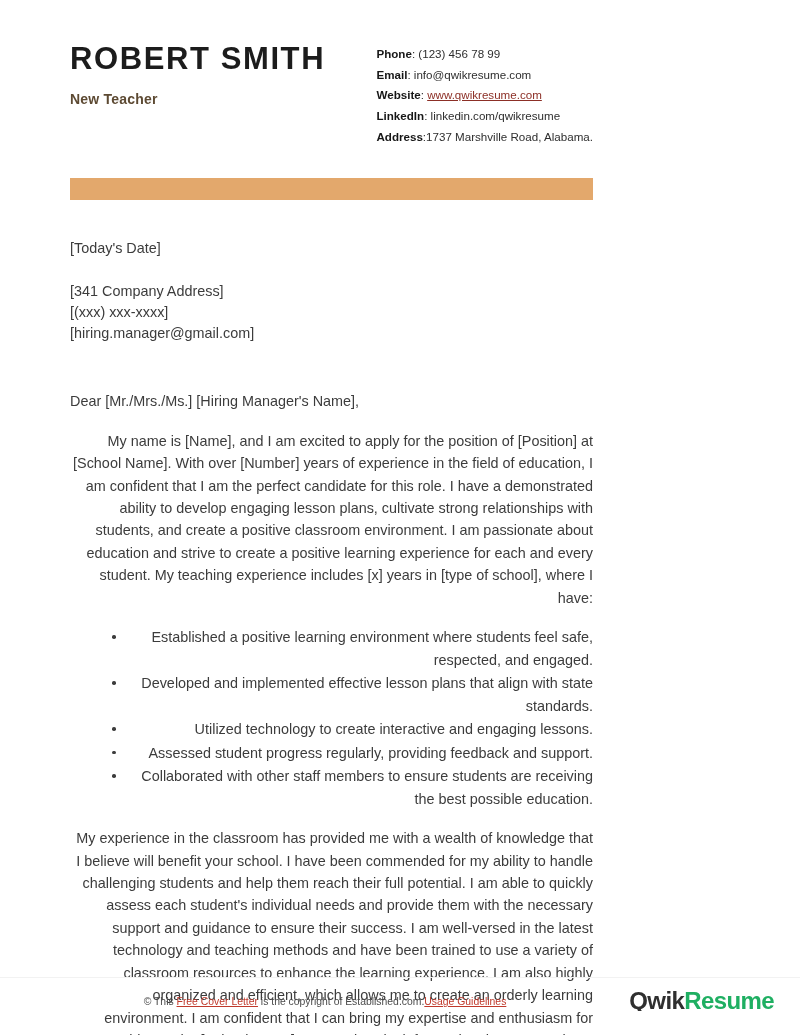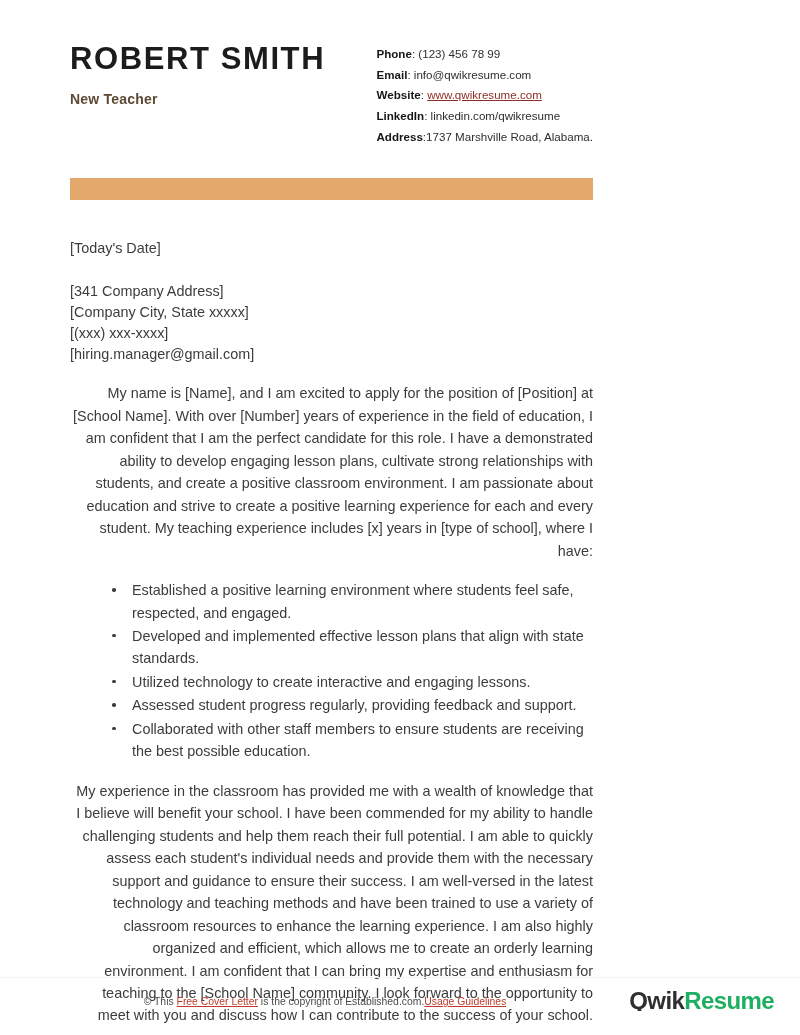--- a/index.html
+++ b/index.html
@@ -93,20 +93,21 @@
   .recipient div { line-height: 1.47; }
 
   .salutation { margin-top: 46px; }
 
   .para { margin-top: 17px; text-align: right; }
 
   ul.bullets {
     margin: 17px 0 0 0;
     padding-left: 42px;
     list-style: none;
+    text-align: right;
   }
 
   ul.bullets li {
     position: relative;
     margin-bottom: 1px;
     padding-left: 20px;
     line-height: 1.56;
   }
 
   ul.bullets li::before {
@@ -208,25 +209,25 @@
   <div class="bar-wrap">
     <div class="bar"></div>
   </div>
 
   <div class="content">
 
     <div class="date-line">[Today's Date]</div>
 
     <div class="recipient">
       <div>[341 Company Address]</div>
-      <div>[Company City, State xxxxx]</div>
       <div>[(xxx) xxx-xxxx]</div>
       <div>[hiring.manager@gmail.com]</div>
     </div>
 
+    <div class="salutation">Dear [Mr./Mrs./Ms.] [Hiring Manager's Name],</div>
 
     <div class="para">My name is [Name], and I am excited to apply for the position of [Position] at [School Name]. With over [Number] years of experience in the field of education, I am confident that I am the perfect candidate for this role. I have a demonstrated ability to develop engaging lesson plans, cultivate strong relationships with students, and create a positive classroom environment. I am passionate about education and strive to create a positive learning experience for each and every student. My teaching experience includes [x] years in [type of school], where I have:</div>
 
     <ul class="bullets">
       <li>Established a positive learning environment where students feel safe, respected, and engaged.</li>
       <li>Developed and implemented effective lesson plans that align with state standards.</li>
       <li>Utilized technology to create interactive and engaging lessons.</li>
       <li>Assessed student progress regularly, providing feedback and support.</li>
       <li>Collaborated with other staff members to ensure students are receiving the best possible education.</li>
     </ul>

